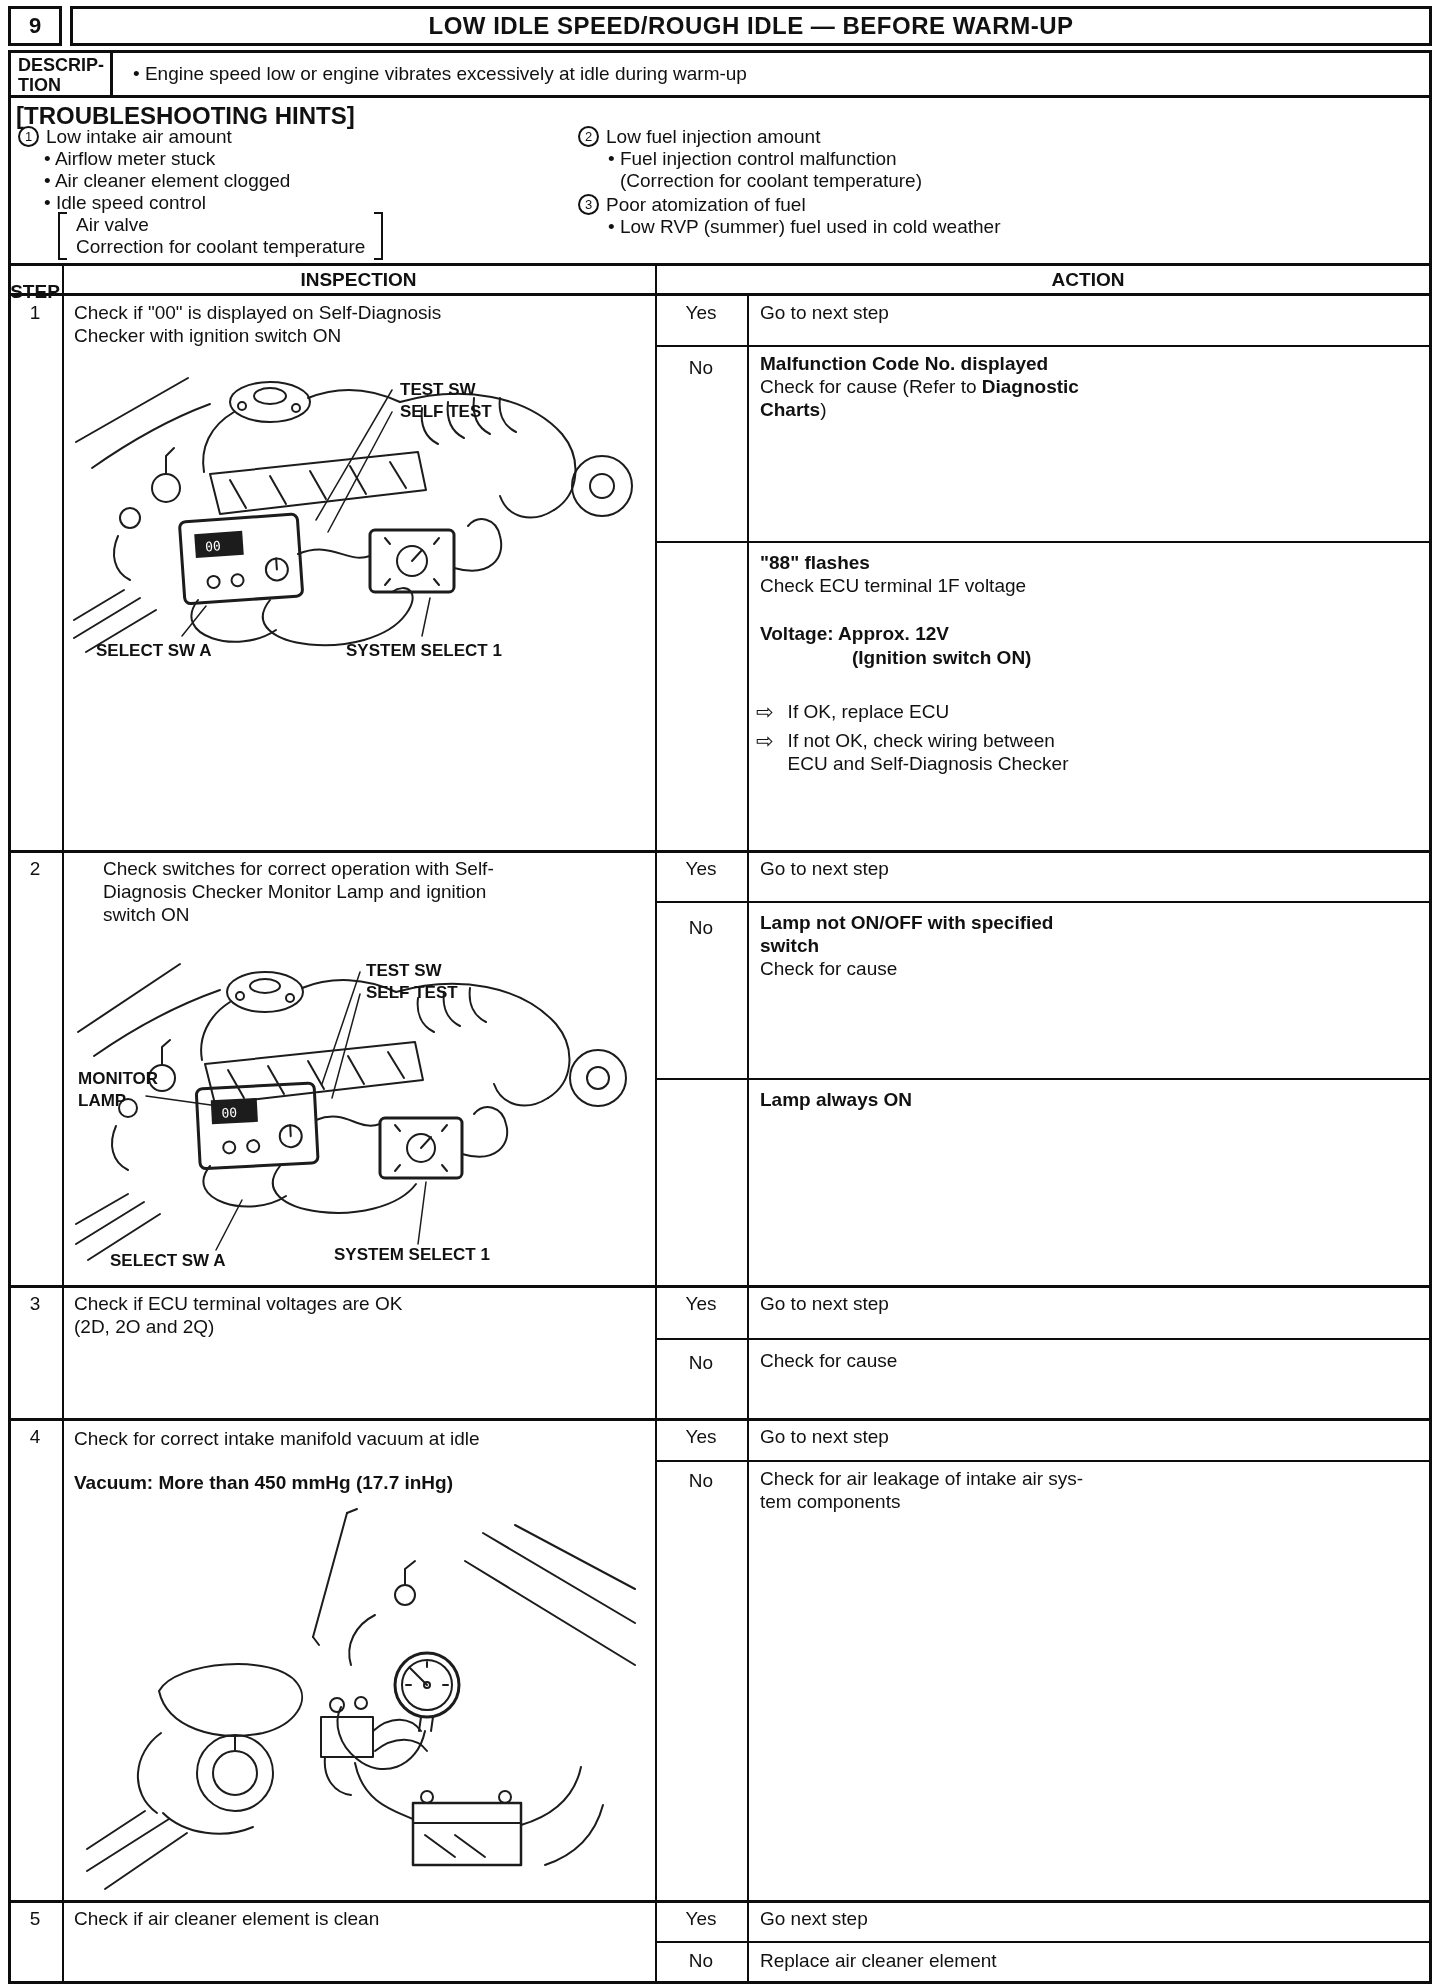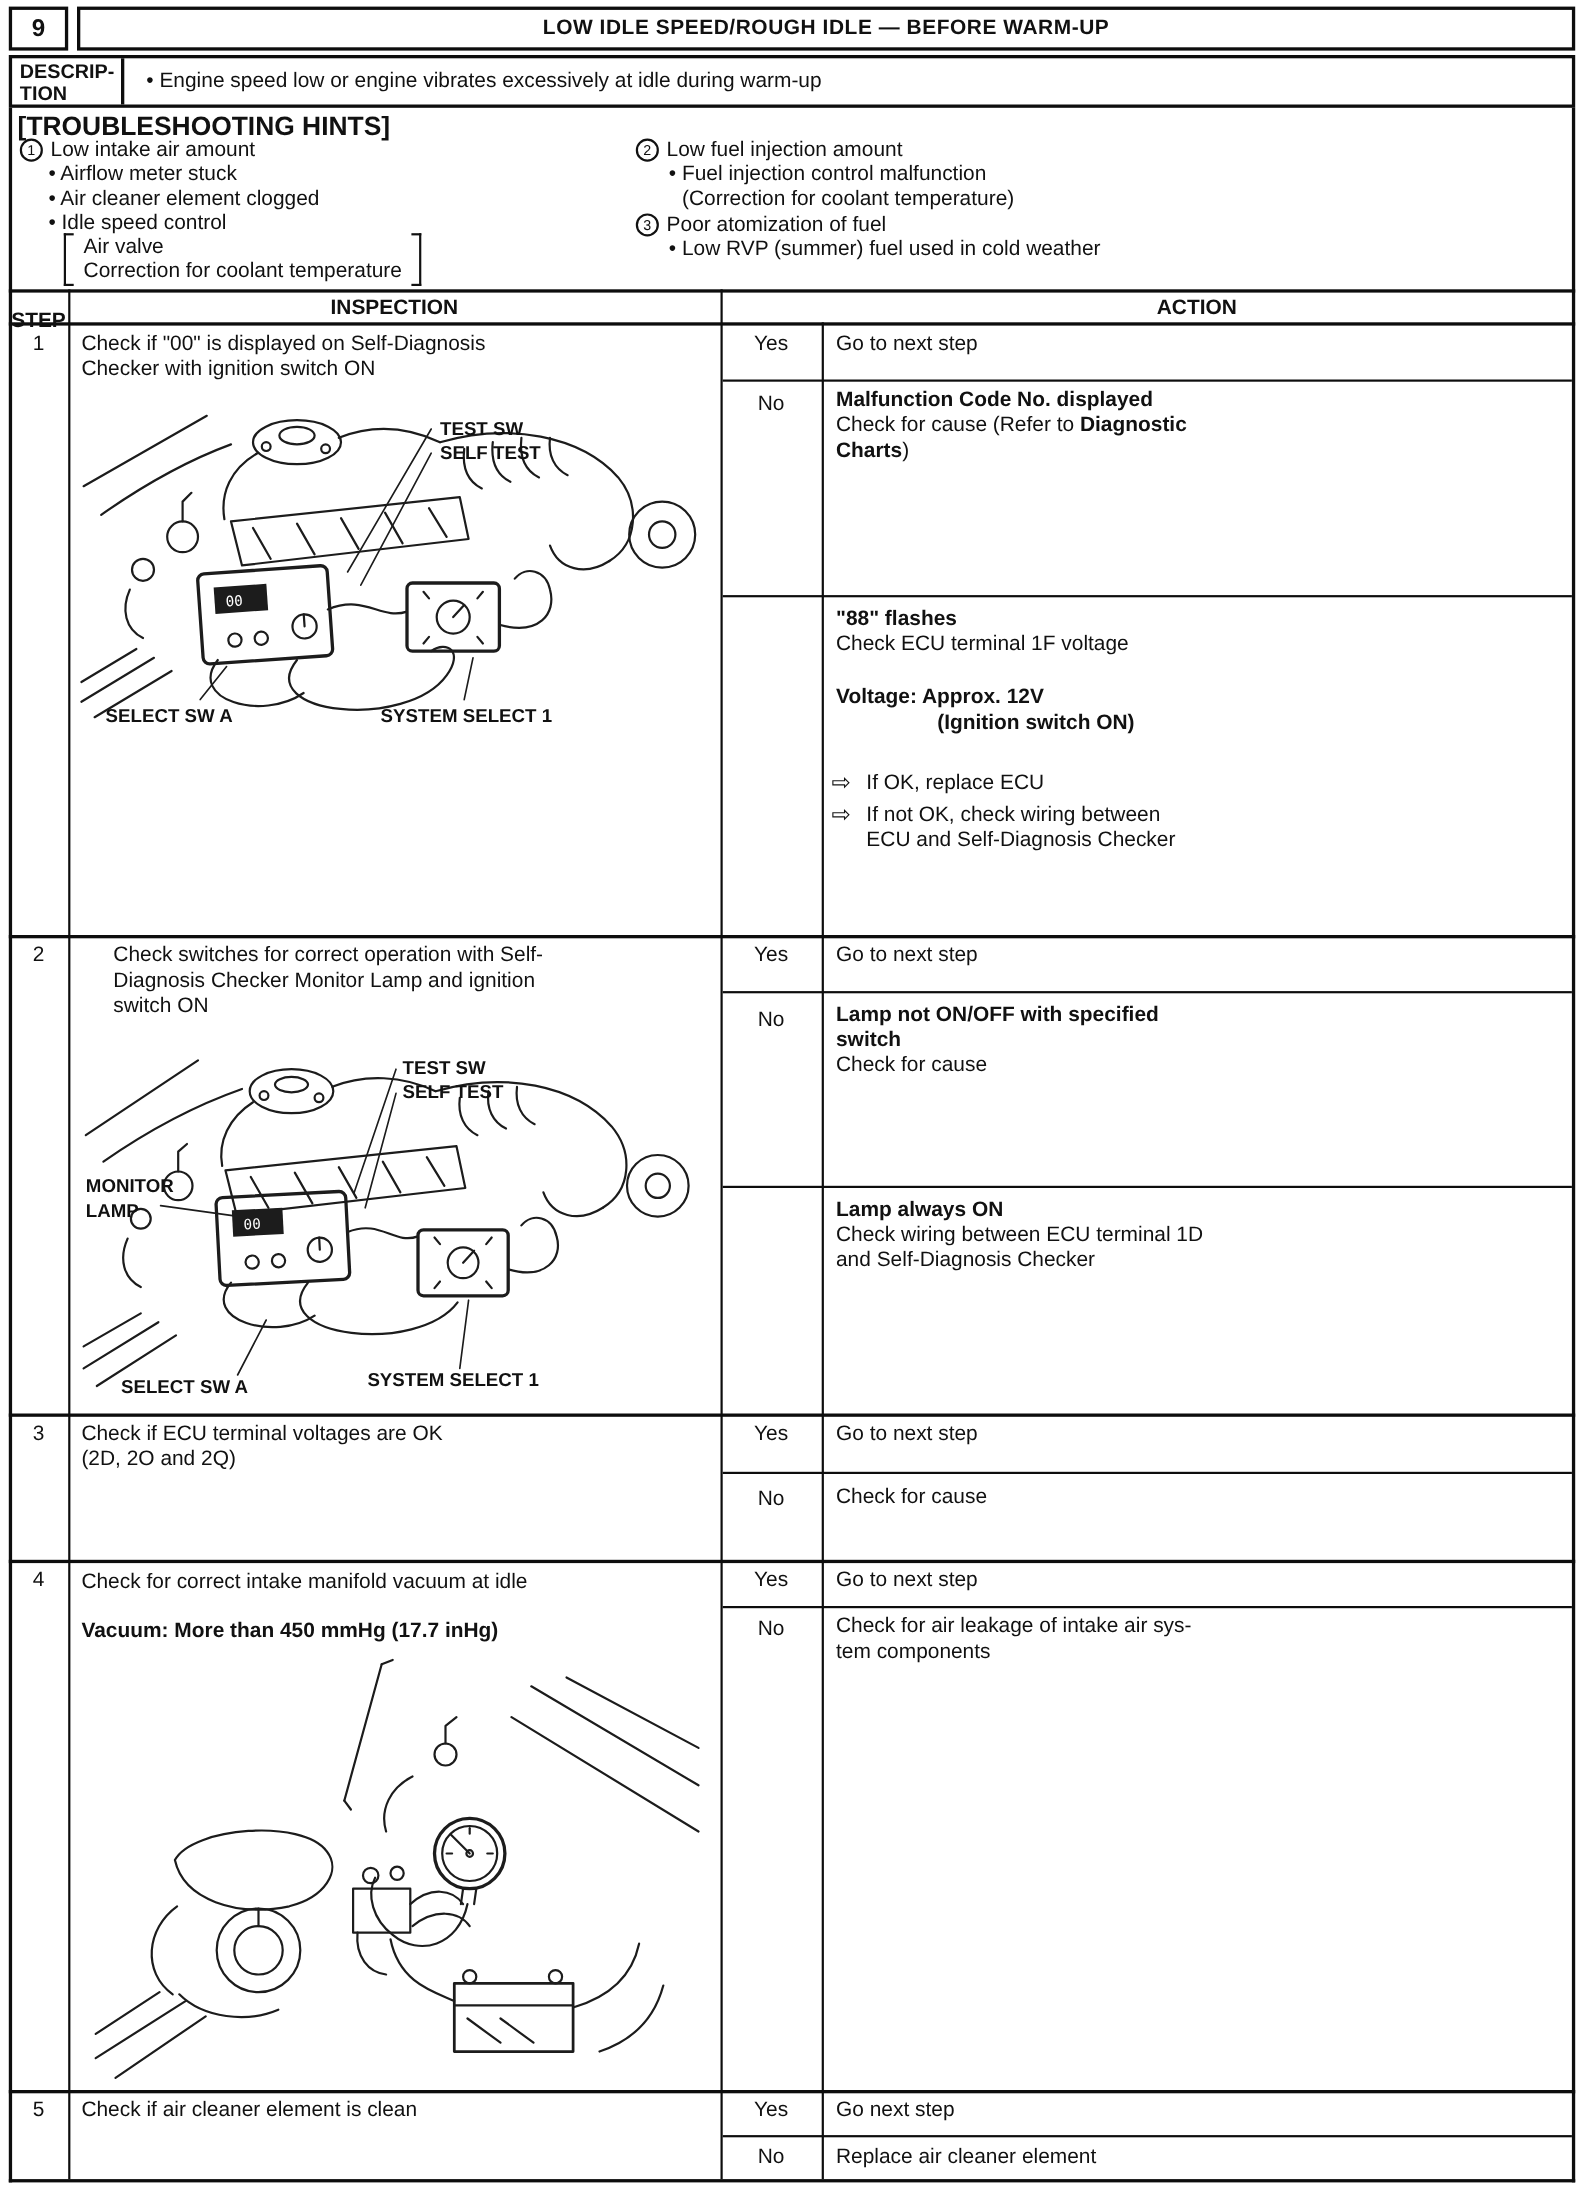--- a/index.html
+++ b/index.html
@@ -6,21 +6,21 @@
   html,body{background:#ffffff}
   body{font-family:"Liberation Sans",sans-serif;color:#111}
   .page{position:relative;width:1440px;height:1986px;background:#fff;overflow:hidden}
   .abs{position:absolute}
   .box{position:absolute;border:3px solid #0d0d0d}
   .center{display:flex;align-items:center;justify-content:center}
   .center-text{text-align:center}
   .bold{font-weight:bold}
   .fs19{font-size:19px;line-height:23px}
   .fs20{font-size:24px}
-  .fs21{font-size:19px;letter-spacing:.5px}
+  .fs21{font-size:24px;letter-spacing:.5px}
   .fs22{font-size:22px}
   .txt{font-size:19px;line-height:23px;white-space:pre-line}
   .txt22{font-size:19px;line-height:22px;white-space:pre-line}
   .hline{position:absolute;background:#0d0d0d;height:2px}
   .vline{position:absolute;background:#0d0d0d;width:2px}
   .h3{height:3px}
   .v3{width:3px}
   .desc-label{position:absolute;left:0;top:0;width:102px;height:100%;border-right:3px solid #0d0d0d;padding:2px 0 0 7px;font-size:18px;line-height:20px;white-space:pre-line;font-weight:bold}
   .desc-text{position:absolute;left:122px;top:0;height:100%;display:flex;align-items:center;font-size:19px}
   .hint-row{display:flex;align-items:center;gap:7px;height:24px}
@@ -278,22 +278,20 @@
   <div class="abs fs19" style="left:760px;top:857px;width:380px;">Go to next step</div>
 
   <div class="abs fs19 center-text" style="left:655px;top:916px;width:92px;">No</div>
   <div class="abs fs19" style="left:760px;top:911px;width:380px;">
     <span class="bold txt">Lamp not ON/OFF with specified
 switch</span><br>
     <span>Check for cause</span>
   </div>
   <div class="abs fs19" style="left:760px;top:1088px;width:380px;">
     <span class="bold">Lamp always ON</span><br>
-    <span class="txt">Check wiring between ECU terminal 1D
-and Self-Diagnosis Checker</span>
   </div>
 
   <div class="abs fs19 center-text" style="left:8px;top:1292px;width:54px;">3</div>
   <div class="abs txt" style="left:74px;top:1292px;width:570px;">Check if ECU terminal voltages are OK
 (2D, 2O and 2Q)</div>
   <div class="abs fs19 center-text" style="left:655px;top:1292px;width:92px;">Yes</div>
   <div class="abs fs19" style="left:760px;top:1292px;width:380px;">Go to next step</div>
   <div class="abs fs19 center-text" style="left:655px;top:1351px;width:92px;">No</div>
   <div class="abs fs19" style="left:760px;top:1349px;width:380px;">Check for cause</div>
 

